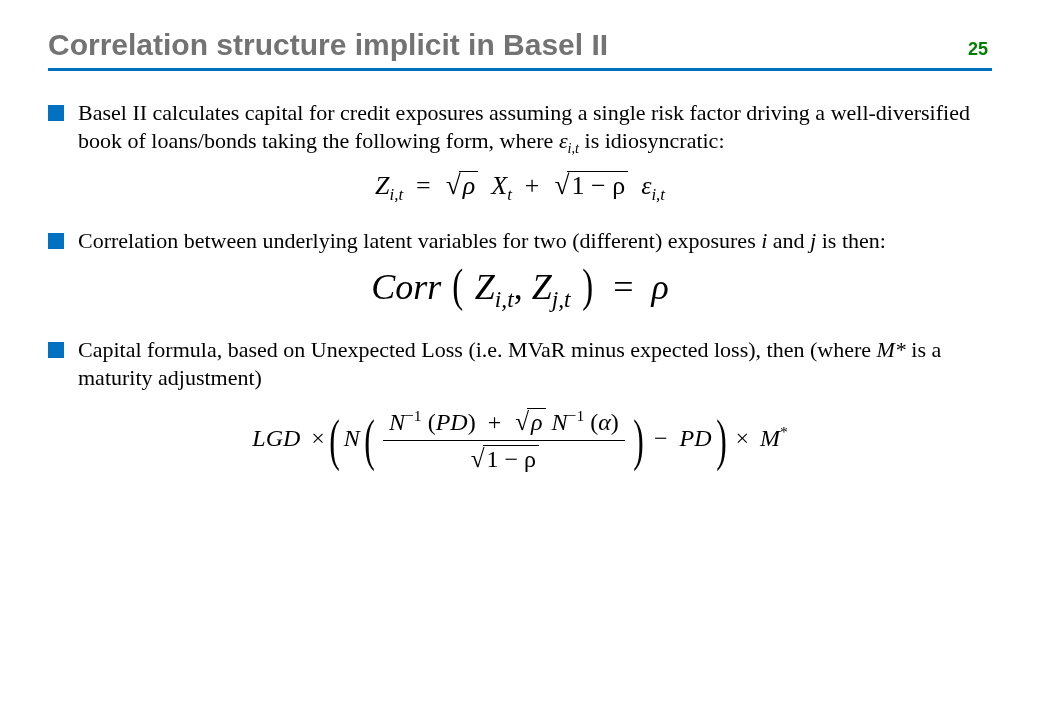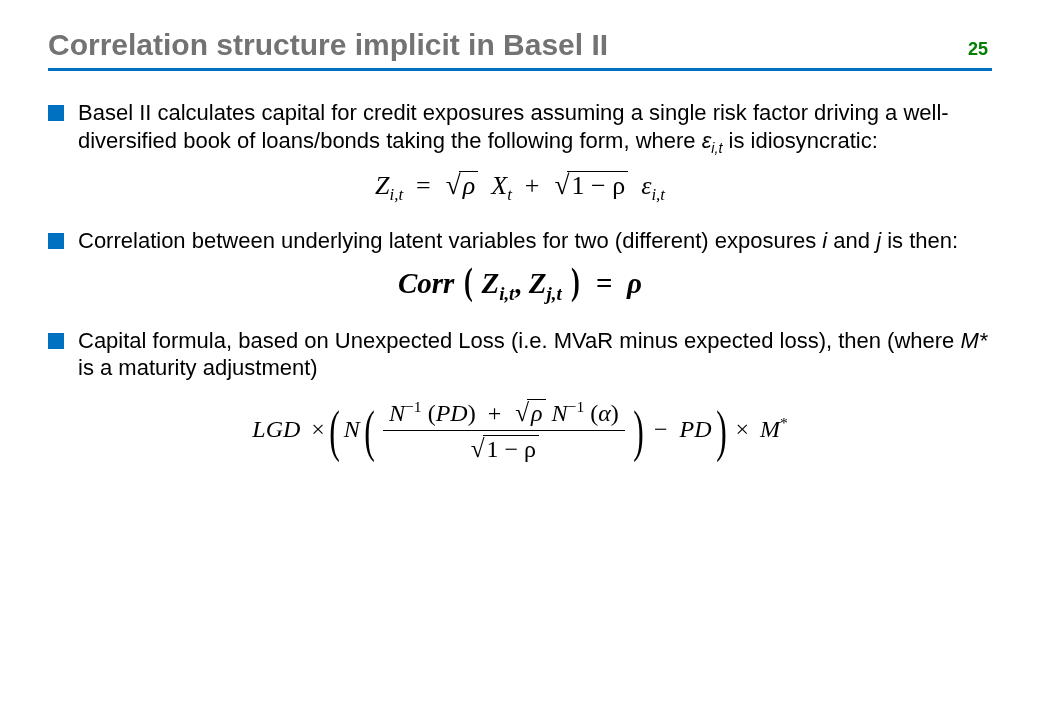--- a/index.html
+++ b/index.html
@@ -40,20 +40,21 @@
   }
   .body {
     padding-top: 28px;
     font-size: 22px;
     line-height: 1.25;
   }
   .bullet-row {
     display: flex;
     align-items: flex-start;
     margin-bottom: 6px;
+    font-family: Liberation Serif, serif;
   }
   .bullet-square {
     width: 16px;
     height: 16px;
     background: #0070c0;
     flex: 0 0 16px;
     margin-top: 6px;
     margin-right: 14px;
   }
   .bullet-text {
@@ -176,21 +177,21 @@
       &nbsp;<span>ε</span><sub>i,t</sub>
     </div>
 
     <div class="bullet-row">
       <div class="bullet-square"></div>
       <div class="bullet-text">
         <span>Correlation between underlying latent variables for two (different) exposures </span><span class="i">i</span><span> and </span><span class="i">j</span><span> is then:</span>
       </div>
     </div>
 
-    <div class="eq" style="font-size:29px;font-weight:bold;">
+    <div class="eq" style="font-size:36px;">
       <span>Corr</span>
       <span class="medparen">(</span>
       <span>Z</span><sub>i,t</sub><span class="up">,</span>
       <span>Z</span><sub>j,t</sub>
       <span class="medparen">)</span>
       &nbsp;<span class="up">=</span>&nbsp;
       <span>ρ</span>
     </div>
 
     <div class="bullet-row">

